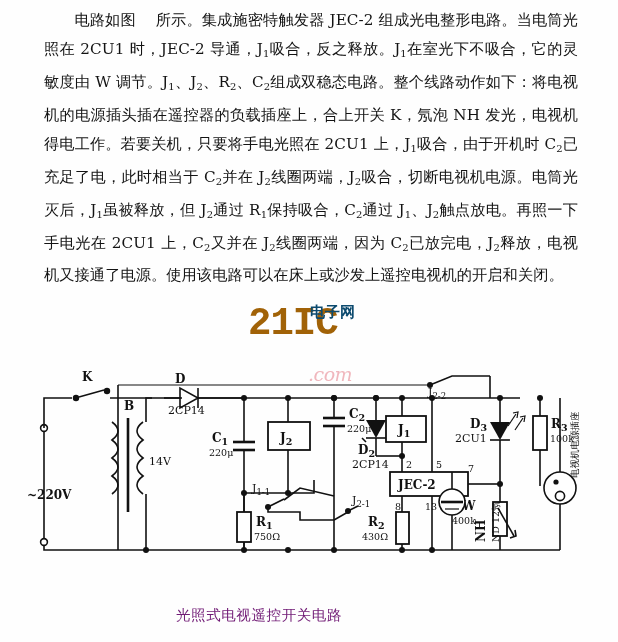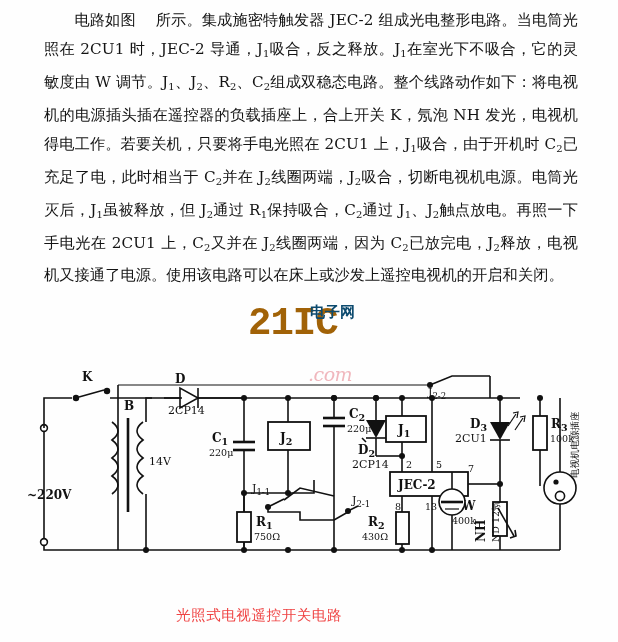--- a/index.html
+++ b/index.html
@@ -99,21 +99,21 @@
     left: 0;
     top: 0;
   }
   #caption {
     position: absolute;
     left: 0;
     top: 246px;
     width: 518px;
     text-align: center;
     font-size: 14.5px;
-    color: #ef4444;
+    color: #701a75;
     letter-spacing: 0.6px;
   }
 
   
   svg text {
     font-family: "DejaVu Serif", "Liberation Serif", serif;
     fill: #111;
   }
   .lbl { font-size: 11px; }
   .lbl-b { font-size: 12px; font-weight: bold; }

